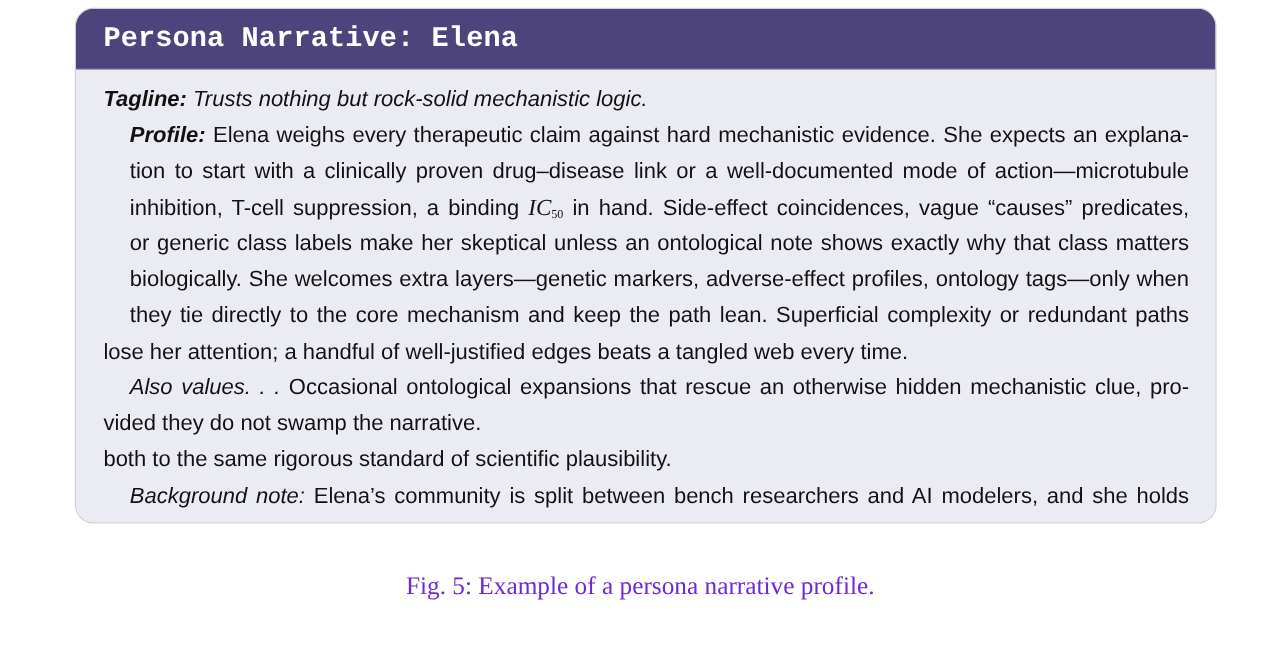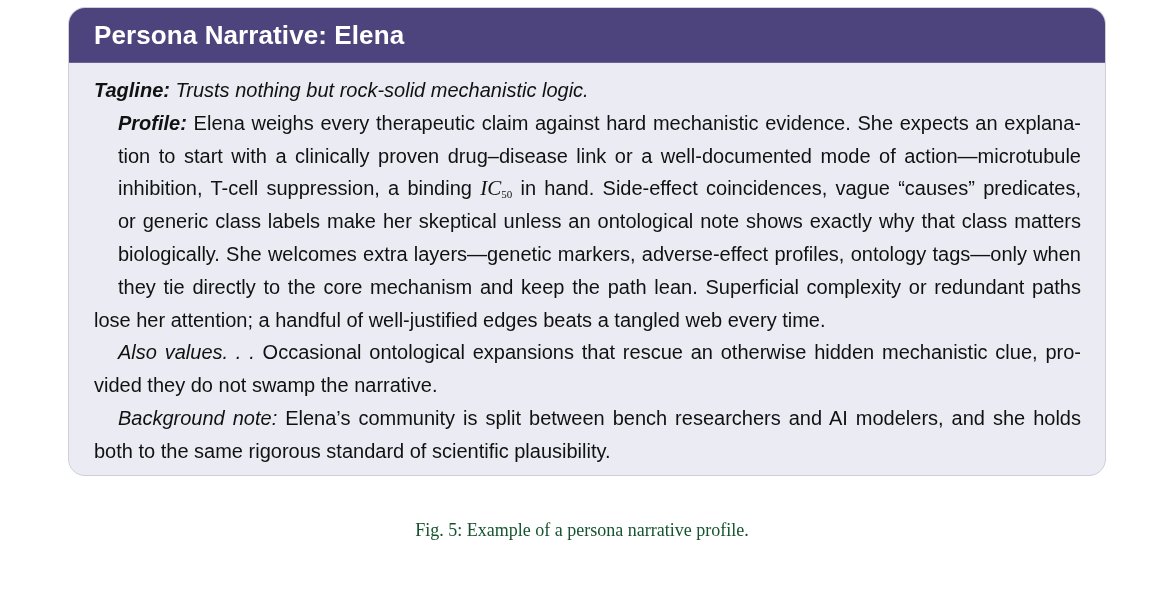--- a/index.html
+++ b/index.html
@@ -32,21 +32,21 @@
       top: 0;
       right: 0;
       height: 54px;
       background: #4d447e;
       border-bottom: 1px solid #6a6494;
     }
     .card-title {
       position: absolute;
       left: 25px;
       top: 12px;
-      font-family: Liberation Sans, sans-serif;
+      font-family: Liberation Mono, monospace;
       font-weight: bold;
       font-size: 26px;
       color: #ffffff;
       white-space: nowrap;
       letter-spacing: 0.1px;
     }
     .card-body {
       position: absolute;
       left: 25px;
       top: 66px;
@@ -88,22 +88,22 @@
       vertical-align: -3px;
       line-height: 0;
     }
     .caption {
       position: absolute;
       left: 0;
       width: 1164px;
       top: 520px;
       text-align: center;
       font-family: "Liberation Serif", serif;
-      font-size: 18px;
-      color: #14532d;
+      font-size: 23px;
+      color: #6d28d9;
       white-space: nowrap;
     }
   </style>
 </head>
 <body>
 
 <div class="card">
   <div class="card-header">
     <div class="card-title">Persona Narrative: Elena</div>
   </div>
@@ -129,21 +129,21 @@
     <div class="line justify">biologically. She welcomes extra layers—genetic markers, adverse-effect profiles, ontology tags—only when</div>
     <div class="line justify">they tie directly to the core mechanism and keep the path lean. Superficial complexity or redundant paths</div>
     <div class="line left">lose her attention; a handful of well-justified edges beats a tangled web every time.</div>
 
     <div class="line justify">
       <span class="ital">Also values. . .</span>
       <span>Occasional ontological expansions that rescue an otherwise hidden mechanistic clue, pro-</span>
     </div>
     <div class="line left">vided they do not swamp the narrative.</div>
 
+    <div class="line left">both to the same rigorous standard of scientific plausibility.</div>
     <div class="line justify">
       <span class="ital">Background note:</span>
       <span>Elena’s community is split between bench researchers and AI modelers, and she holds</span>
     </div>
-    <div class="line left">both to the same rigorous standard of scientific plausibility.</div>
   </div>
 </div>
 
 <div class="caption">Fig. 5: Example of a persona narrative profile.</div>
 
 </body></html>

